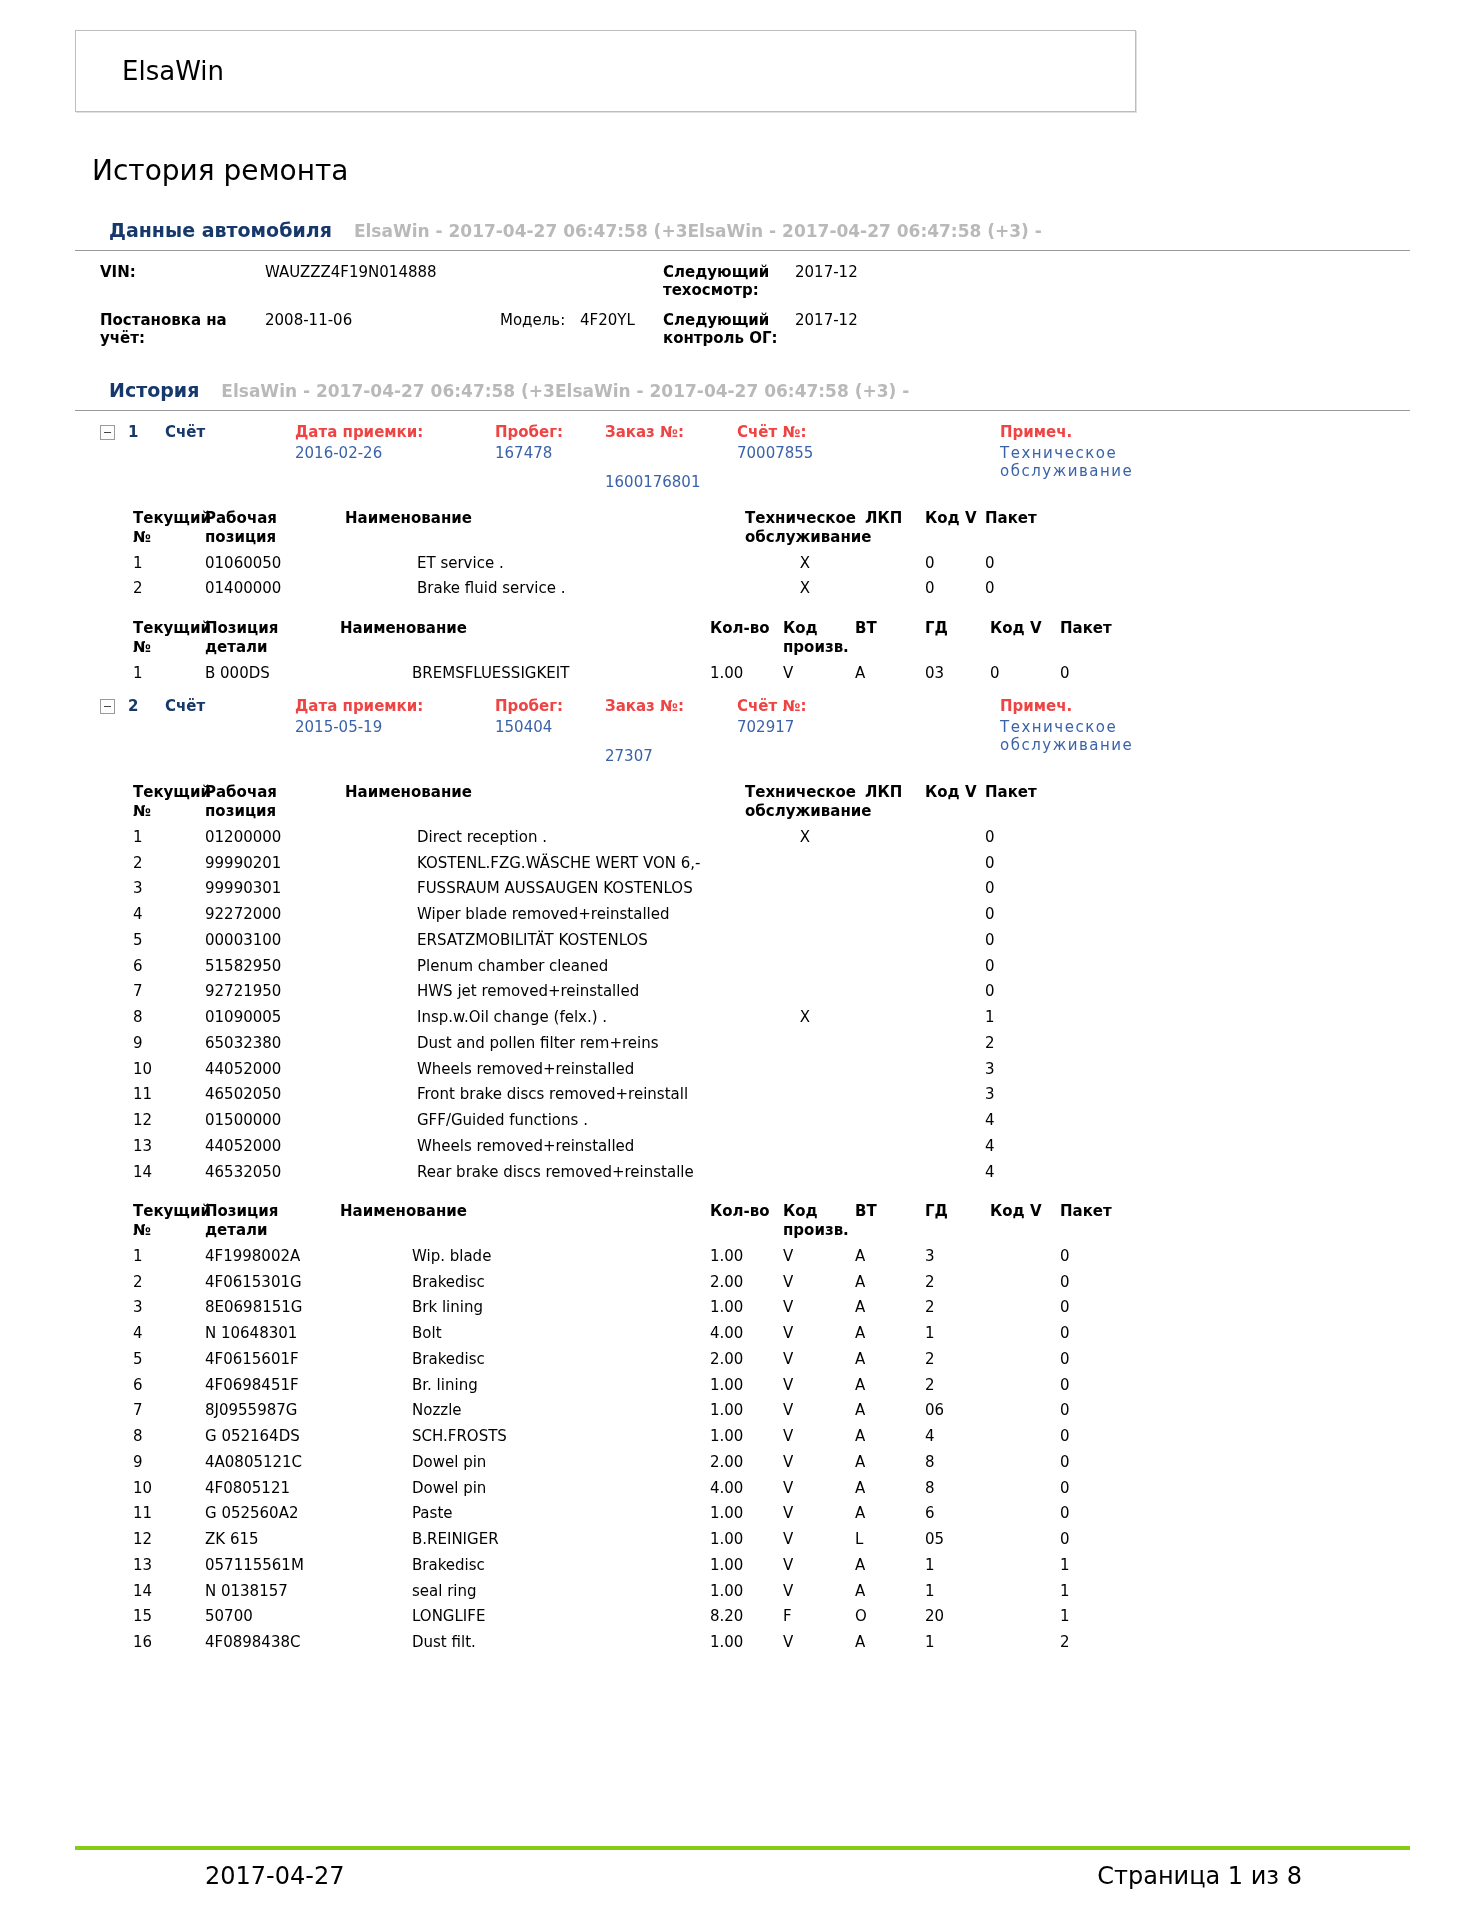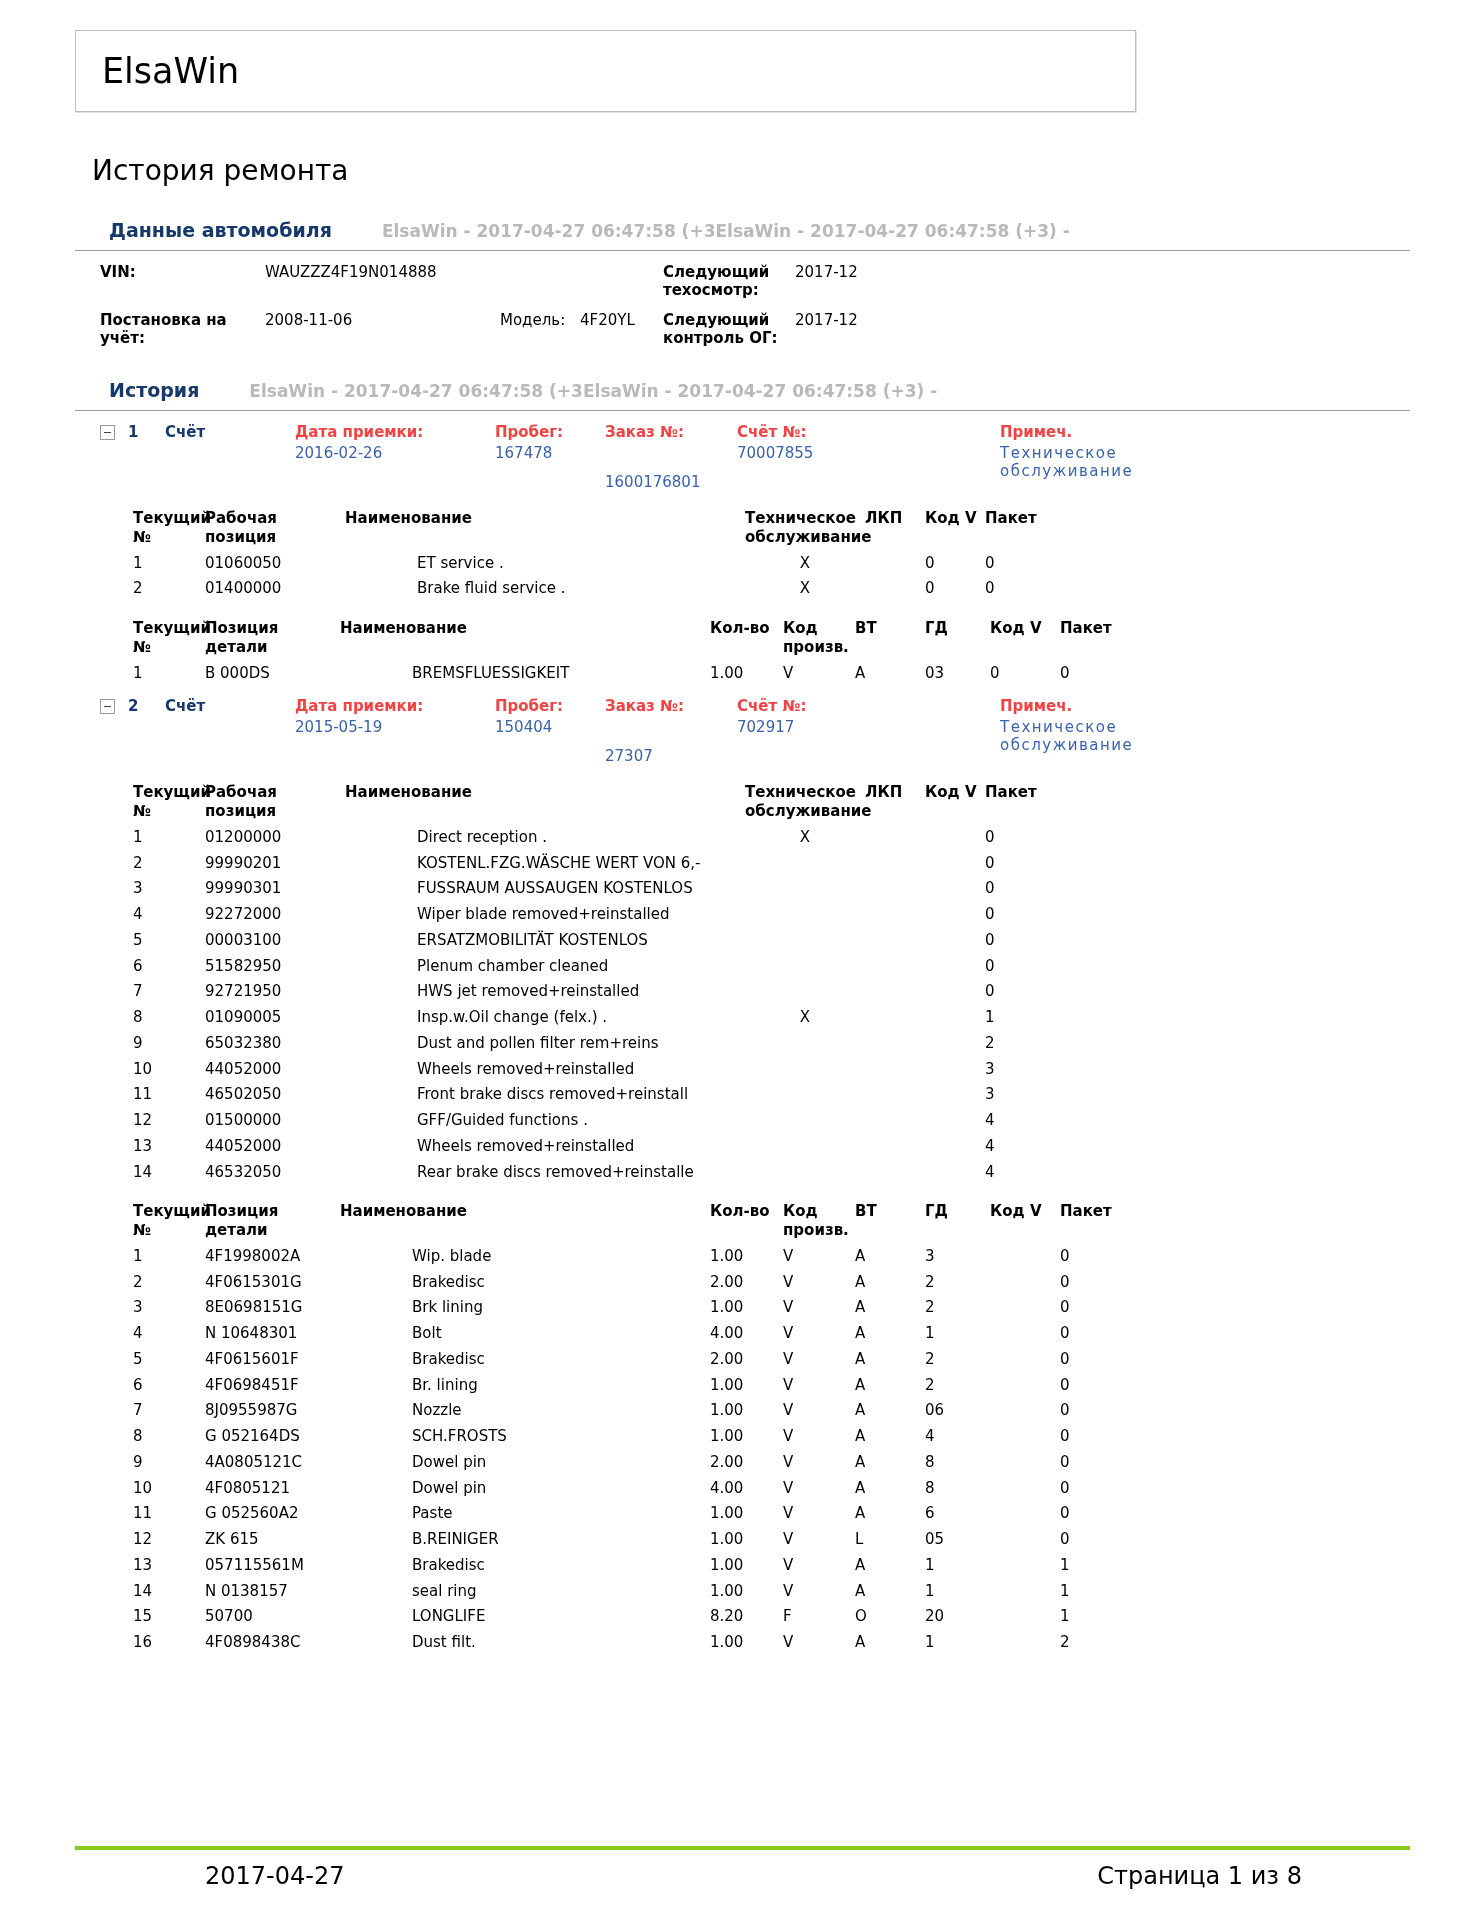--- a/index.html
+++ b/index.html
@@ -11,31 +11,31 @@
     font-size:15px;
   }
   .page { width:1484px; height:1920px; display:flex; flex-direction:column; overflow:hidden; }
 
   
   .app-box {
     margin:30px 0 0 75px; width:1061px; height:82px;
     border:1px solid #bdbdbd; box-shadow:1px 1px 0 #e0e0e0;
     display:flex; align-items:center;
   }
-  .app-title { margin-left:26px; font-size:35px; }
+  .app-title { margin-left:46px; font-size:26px; }
 
   .content { padding:0 74px 0 75px; }
 
   .page-title { margin:42px 0 0 17px; font-size:28px; font-weight:400; }
 
   
   .sec-head {
     margin-top:32px; padding:0 0 9px 34px;
     border-bottom:1px solid #9a9a9a;
-    display:flex; align-items:baseline; gap:50px;
+    display:flex; align-items:baseline; gap:22px;
   }
   .sec-title { font-size:19px; font-weight:bold; color:#17386b; }
   .sec-meta  { font-size:17px; font-weight:bold; color:#b9b9b9; }
 
   
   .veh-row { display:flex; align-items:flex-start; padding-left:25px; margin-top:12px; }
   .w-l1 { width:165px; font-weight:bold; }
   .w-v1 { width:235px; }
   .w-ml { width:80px;  font-weight:normal; }
   .w-mv { width:83px; }

